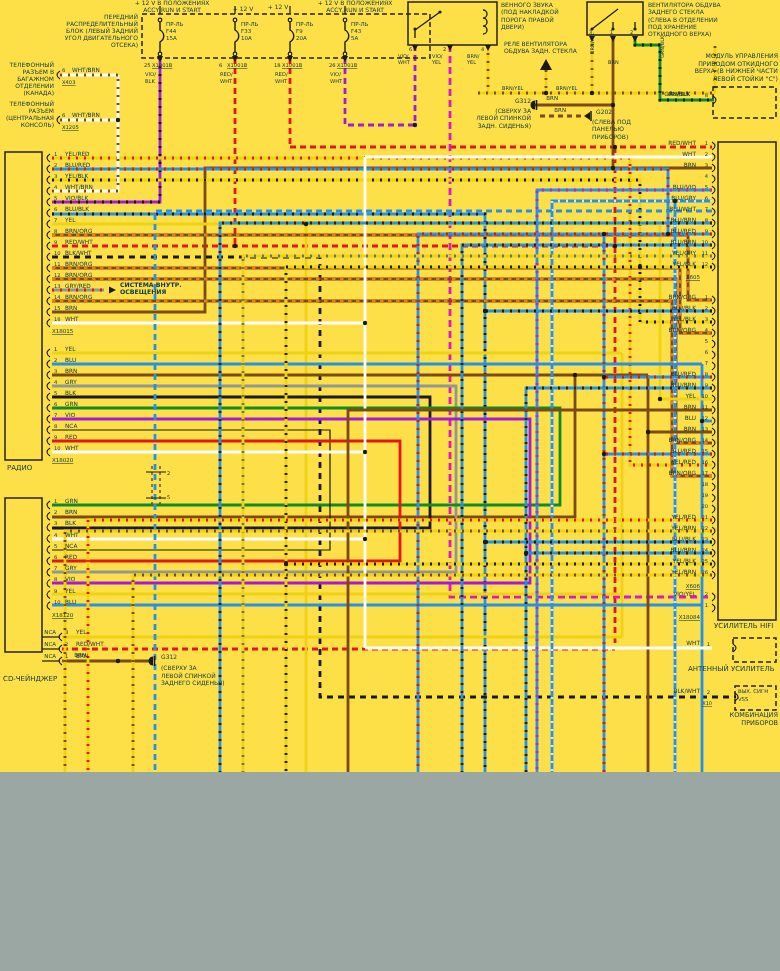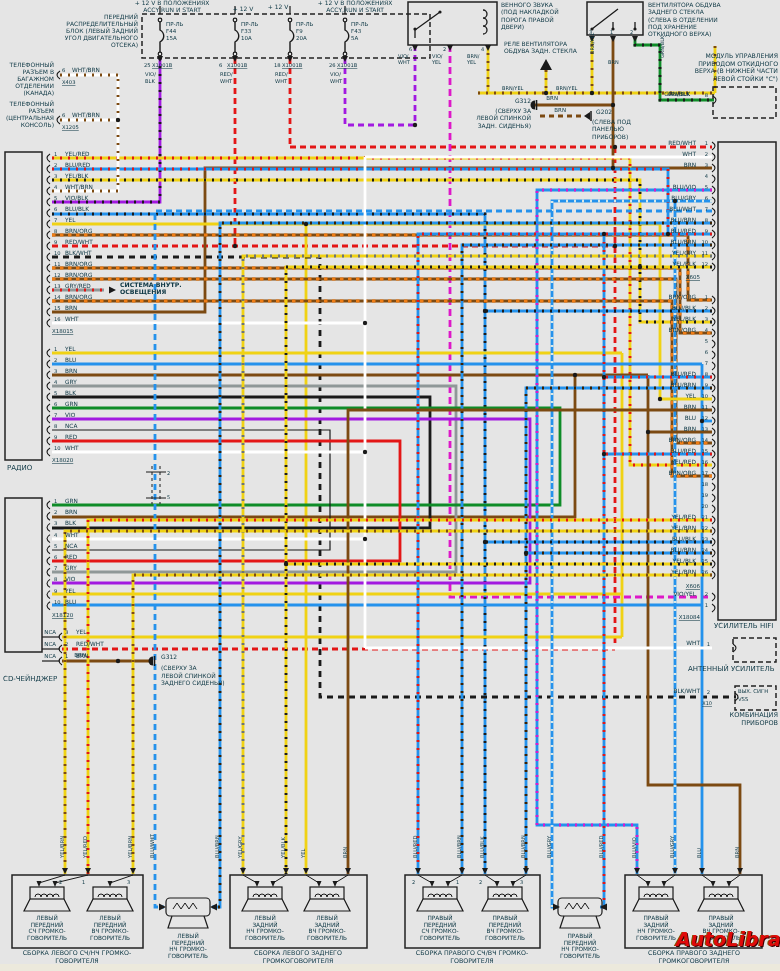--- a/index.html
+++ b/index.html
@@ -1,16 +1,16 @@
 <!DOCTYPE html>
 <html><head>
 <meta charset="utf-8">
 <style>
   html,body{margin:0;padding:0;background:#9aa7a2;}
-  #stage{position:relative;width:780px;height:971px;background:#e5e5e5;overflow:hidden;
+  #stage{position:relative;width:780px;height:772px;background:#fde047;overflow:hidden;
          font-family:"DejaVu Sans",sans-serif;}
   #wires{position:absolute;left:0;top:0;z-index:2;}
   #watermark{position:absolute;left:648px;top:928px;z-index:9;font-size:19px;font-weight:bold;
              font-style:italic;color:#e00a0a;text-shadow:1px 1px 0 #3c0000, -1px 0 0 #7a5a00;
              letter-spacing:0px;margin-left:28px;}
   #bottomstrip{position:absolute;left:0;top:964px;width:780px;height:7px;background:#ece9dc;z-index:1;}
   text{fill:#0d3744;}
 </style>
 </head>
 <body>

